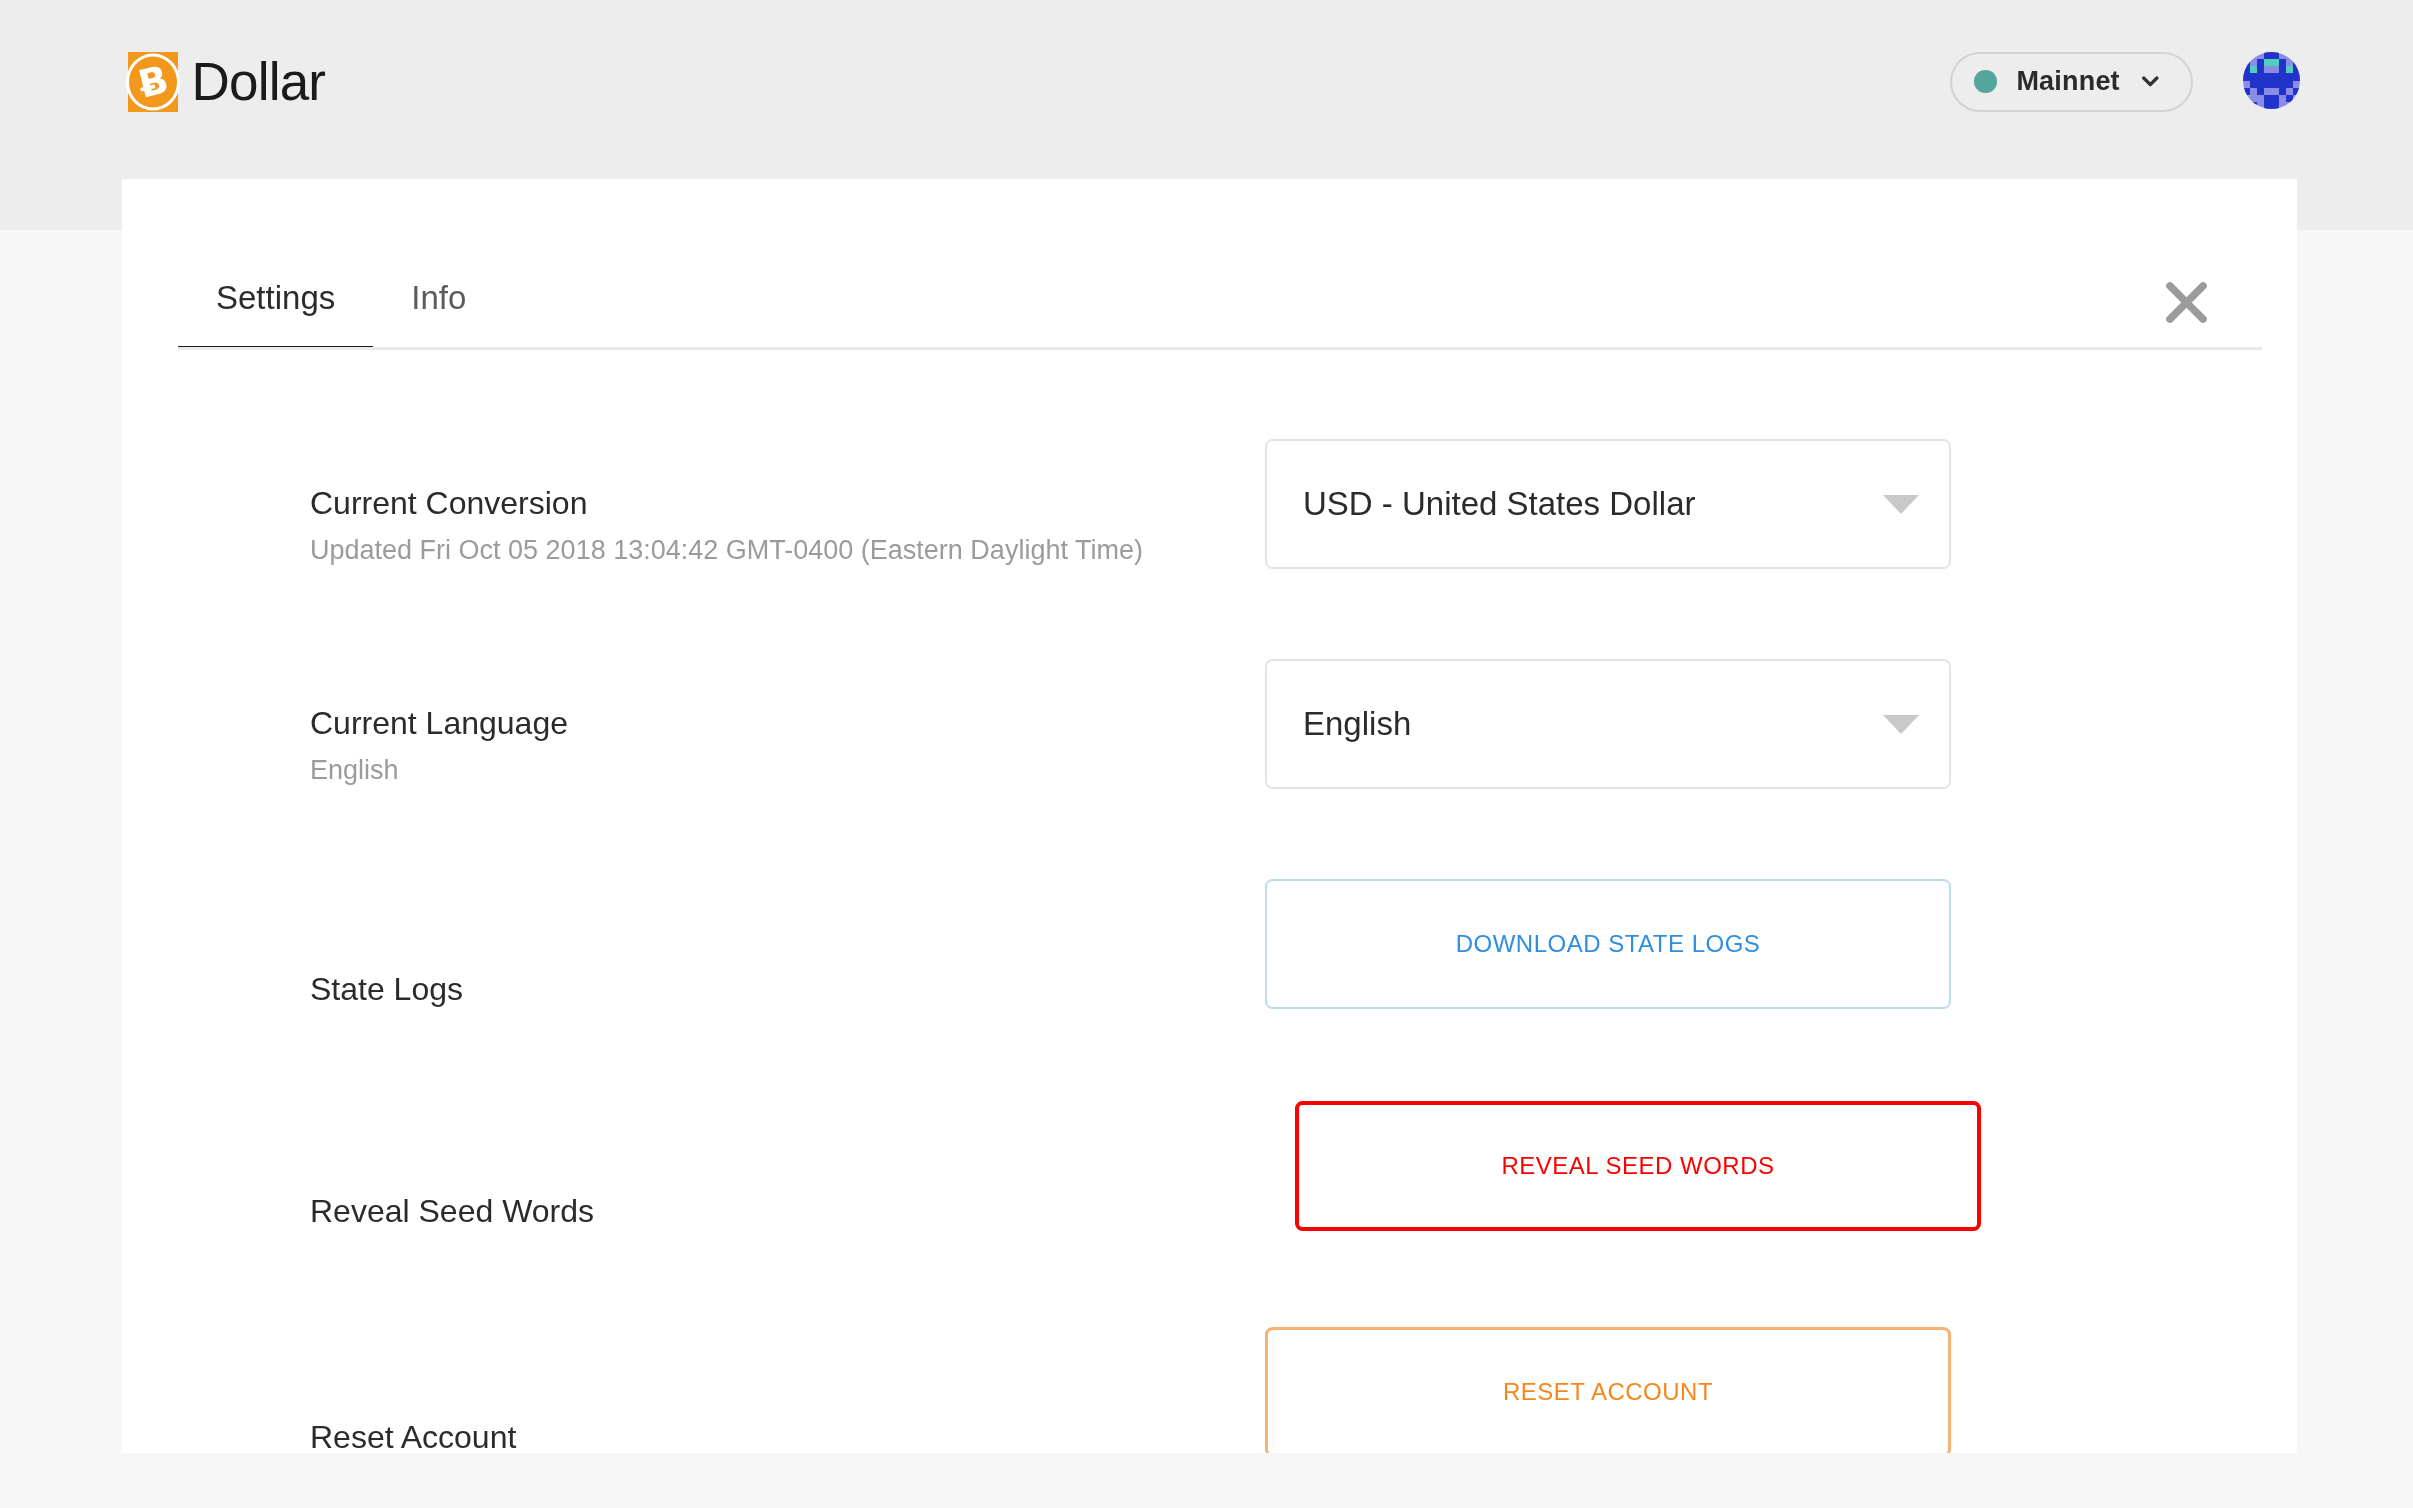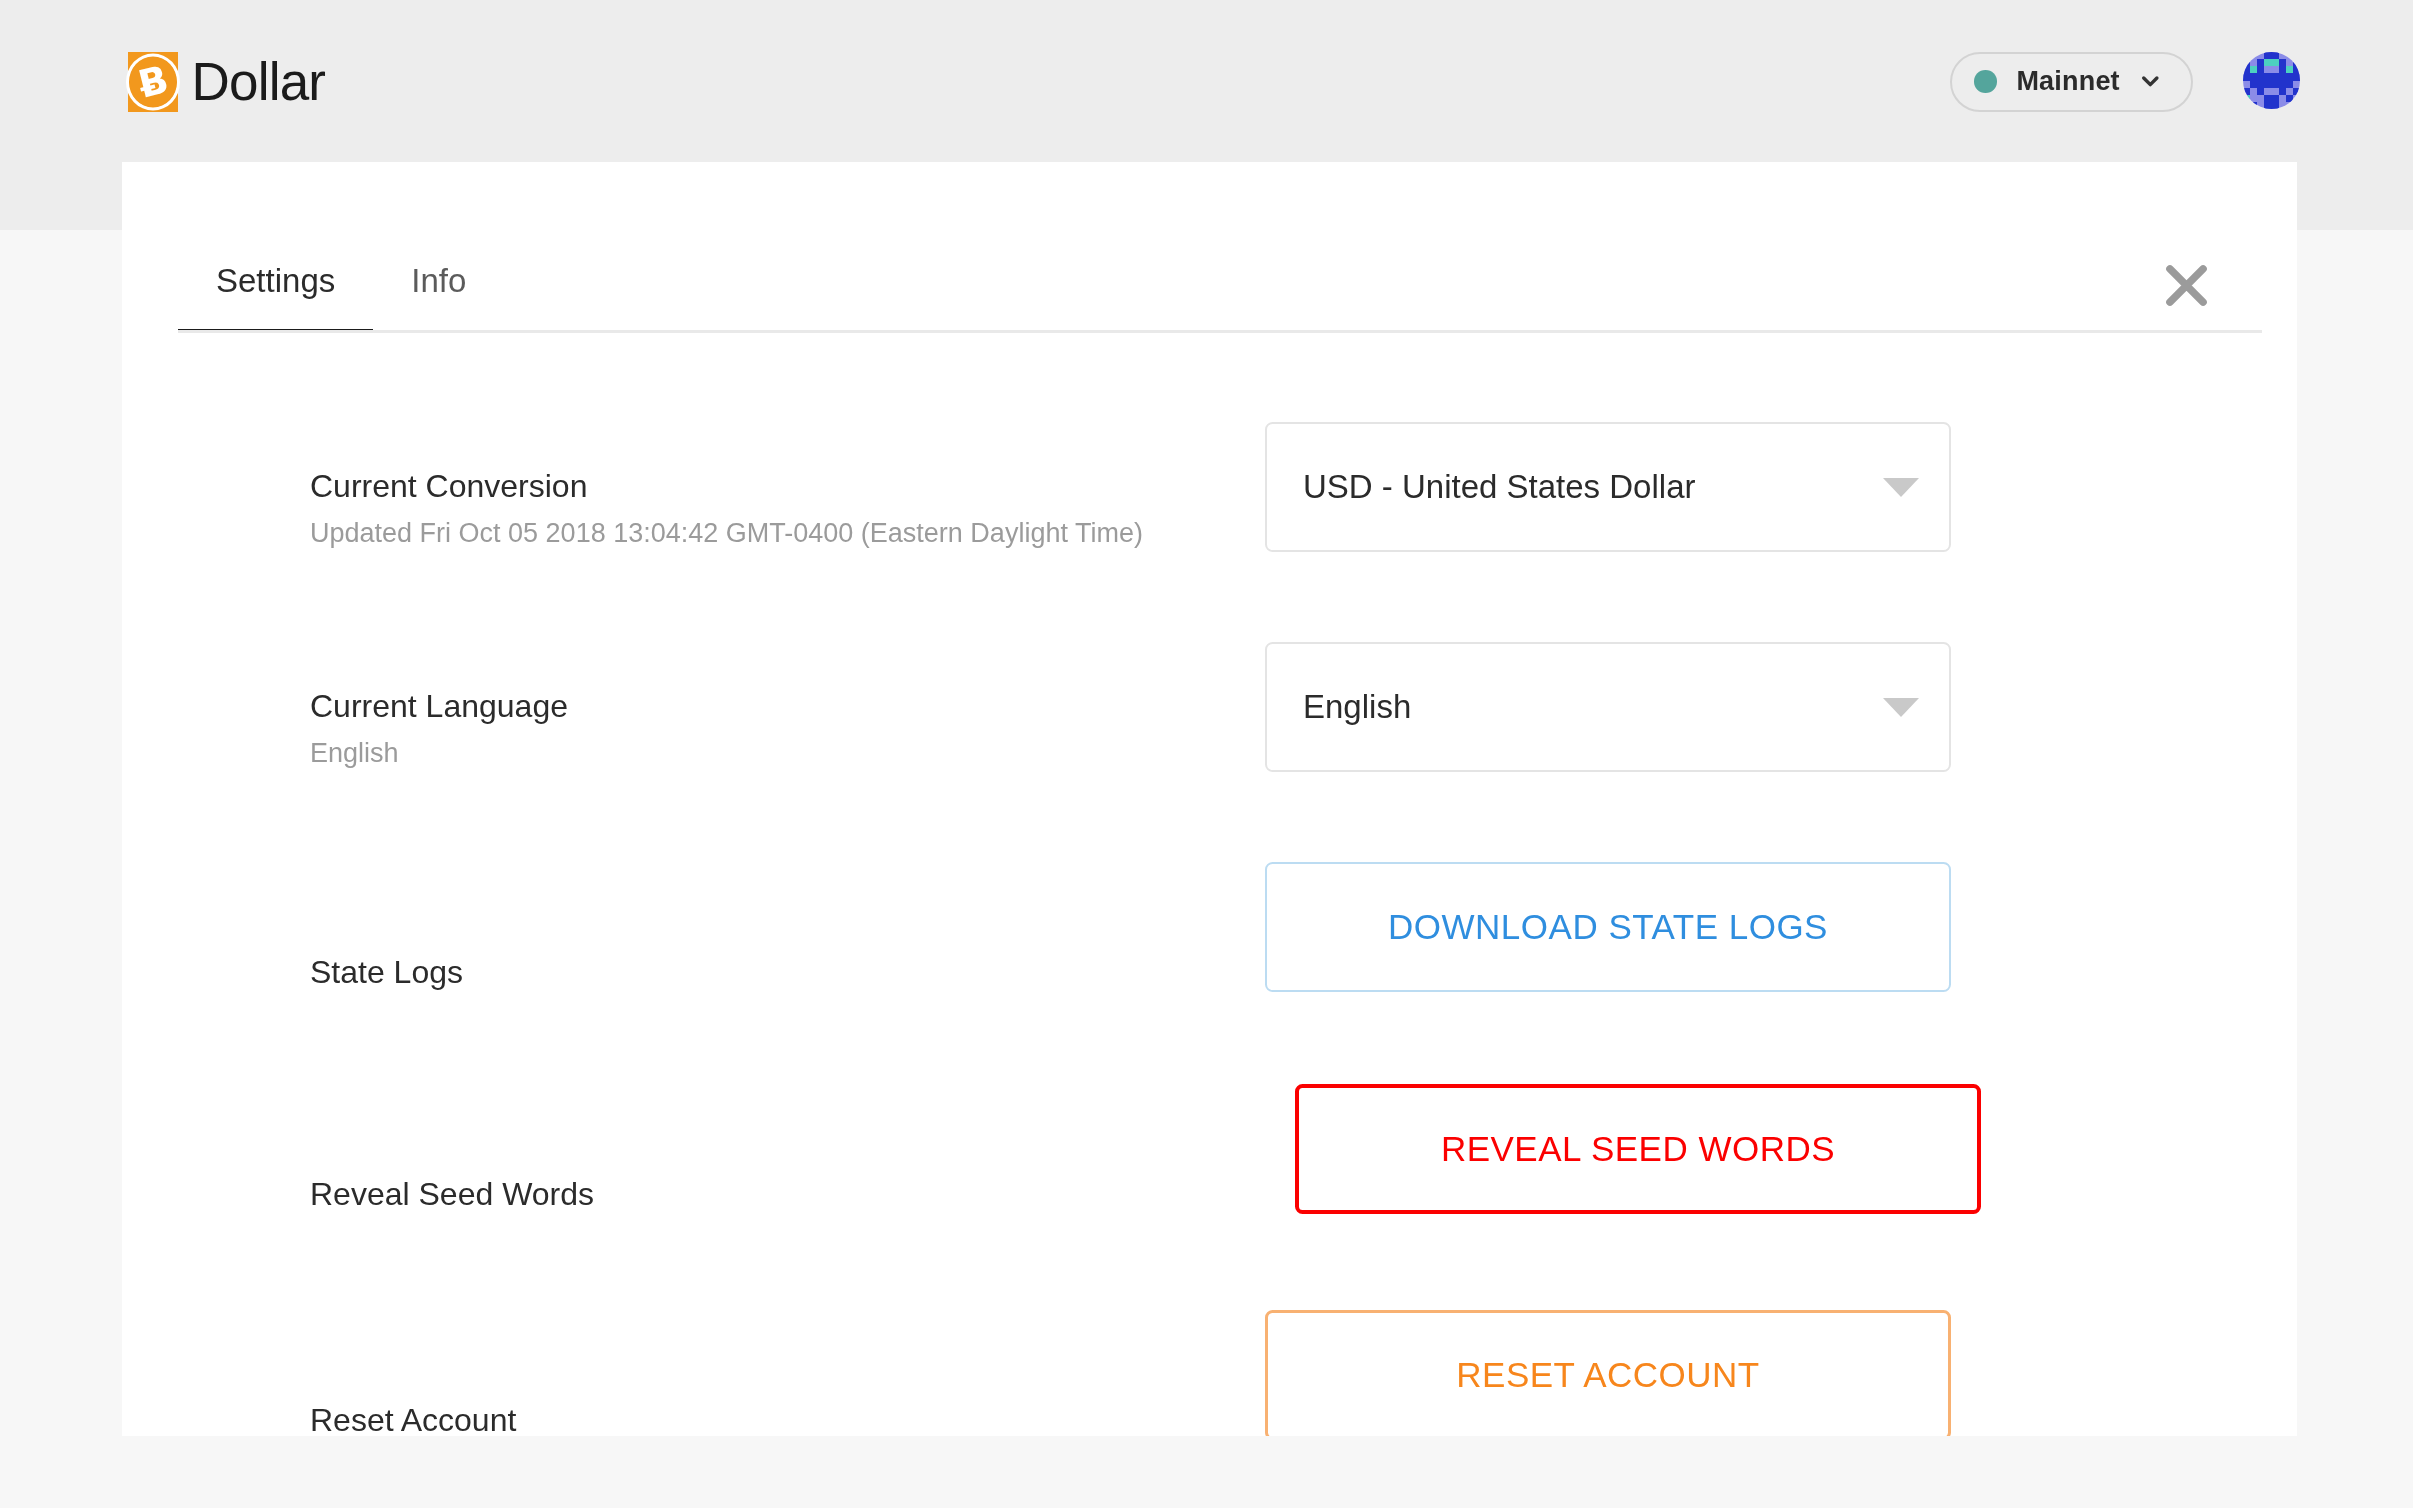--- a/index.html
+++ b/index.html
@@ -129,21 +129,21 @@
     border-radius: 50%;
     overflow: hidden;
     flex: none;
     cursor: pointer;
   }
 
   
   .card {
     position: absolute;
     left: 122px;
-    top: 162px;
+    top: 179px;
     width: 2175px;
     height: 1274px;
     background: #ffffff;
     overflow: hidden;
   }
 
   
   .tab-bar {
     position: relative;
     height: 171px;
@@ -260,21 +260,21 @@
   
   .action-btn {
     width: 686px;
     height: 130px;
     border-radius: 7.5px;
     background: #ffffff;
     display: flex;
     align-items: center;
     justify-content: center;
     cursor: pointer;
-    font-size: 35px;
+    font-size: 24px;
     letter-spacing: 0.5px;
     font-weight: 400;
   }
   .btn-download {
     border: 2.3px solid #bcdcf2;
     color: #2f8edf;
   }
   .btn-seed {
     border: 4.5px solid #fb0000;
     color: #fb0000;

